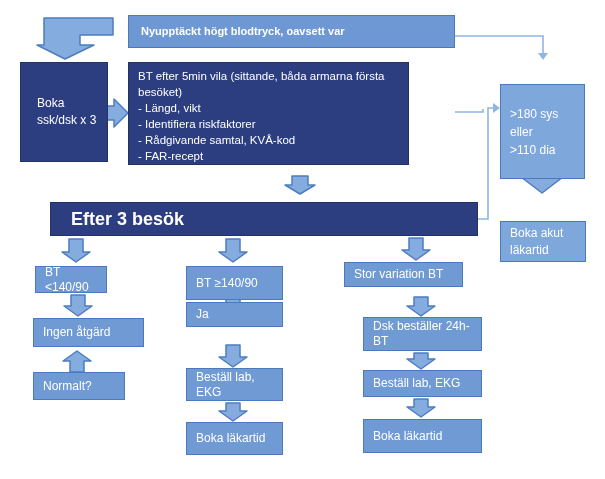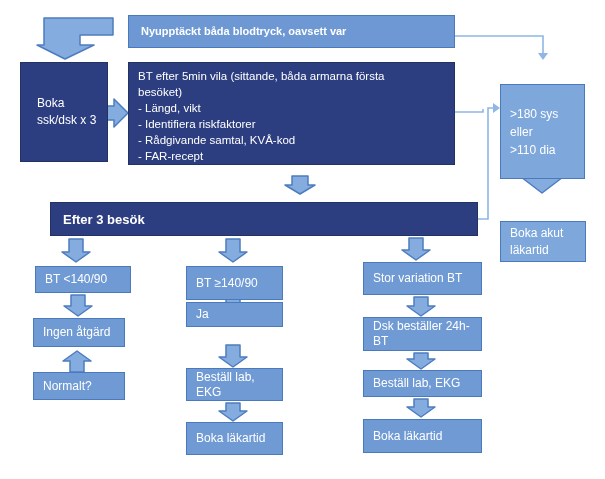--- a/index.html
+++ b/index.html
@@ -22,21 +22,21 @@
     position:absolute;box-sizing:border-box;color:#ffffff;
     display:flex;align-items:center;white-space:pre-line;
     font-size:12px;line-height:15px;padding:3px 9px;
   }
   .blue{background:var(--box);border:1.5px solid var(--box-border);}
   .lightblue{background:var(--light);border:1.5px solid var(--box-border);margin-top:24px;}
   .headerbox{background:var(--header);border:1.5px solid var(--box-border);font-weight:bold;font-size:11px;padding-left:12px;}
   .dark{background:var(--dark);border:1px solid var(--dark-border);}
   .bold{font-weight:bold;}
   .btvisit{font-size:11.5px;line-height:16px;padding:5px 9px;align-items:flex-start;}
-  .bar{font-size:13px;padding-left:12px;}
+  .bar{font-size:18px;padding-left:20px;}
   .tall{line-height:17px;}
   svg.overlay{position:absolute;left:0;top:0;}
   .blockarrow{fill:var(--arrow);stroke:var(--arrow-border);stroke-width:1.5;stroke-linejoin:round;}
   .conn{fill:none;stroke:var(--line);stroke-width:1.6;}
   .connhead{fill:var(--line);stroke:none;}
 </style>
 </head>
 <body>
 
 <div class="stage">
@@ -66,50 +66,50 @@
 
     <polygon class="blockarrow" points="226,294 240,294 240,307 247,307 233,317 219,307 226,307"></polygon>
     <polygon class="blockarrow" points="226,345 240,345 240,357 247,357 233,367 219,357 226,357"></polygon>
     <polygon class="blockarrow" points="226,403 240,403 240,411 247,411 233,421 219,411 226,411"></polygon>
 
     <polygon class="blockarrow" points="414,297 428,297 428,306 435,306 421,316 407,306 414,306"></polygon>
     <polygon class="blockarrow" points="414,353 428,353 428,359 435,359 421,369 407,359 414,359"></polygon>
     <polygon class="blockarrow" points="414,399 428,399 428,407 435,407 421,417 407,407 414,407"></polygon>
   </svg>
 
-  <div class="node headerbox" style="left:128px;top:15px;width:327px;height:33px">Nyupptäckt båda blodtryck, oavsett var</div>
+  <div class="node headerbox" style="left:128px;top:15px;width:327px;height:33px">Nyupptäckt högt blodtryck, oavsett var</div>
 
   <div class="node dark tall" style="left:20px;top:62px;width:88px;height:100px;padding-left:16px">Boka
 ssk/dsk x 3</div>
 
-  <div class="node dark btvisit" style="left:128px;top:62px;width:327px;height:103px">BT efter 5min vila (sittande, båda armarna första
+  <div class="node dark btvisit" style="left:128px;top:62px;width:281px;height:103px">BT efter 5min vila (sittande, båda armarna första
 besöket)
 - Längd, vikt
 - Identifiera riskfaktorer
 - Rådgivande samtal, KVÅ-kod
 - FAR-recept</div>
 
   <div class="node lightblue tall" style="left:500px;top:60px;width:85px;height:95px;line-height:18px">&gt;180 sys
 eller
 &gt;110 dia</div>
 
   <div class="node lightblue tall" style="left:500px;top:197px;width:86px;height:41px">Boka akut
 läkartid</div>
 
   <div class="node dark bold bar" style="left:50px;top:202px;width:428px;height:34px">Efter 3 besök</div>
 
-  <div class="node blue" style="left:35px;top:266px;width:96px;height:27px">BT &lt;140/90</div>
-  <div class="node blue" style="left:33px;top:318px;width:92px;height:29px">Ingen åtgärd</div>
+  <div class="node blue" style="left:35px;top:266px;width:72px;height:27px">BT &lt;140/90</div>
+  <div class="node blue" style="left:33px;top:318px;width:111px;height:29px">Ingen åtgärd</div>
   <div class="node blue" style="left:33px;top:372px;width:92px;height:28px">Normalt?</div>
 
   <div class="node blue" style="left:186px;top:266px;width:97px;height:34px">BT  ≥140/90</div>
   <div class="node blue" style="left:186px;top:302px;width:97px;height:25px">Ja</div>
   <div class="node blue" style="left:186px;top:368px;width:97px;height:33px">Beställ lab,
 EKG</div>
   <div class="node blue" style="left:186px;top:422px;width:97px;height:33px">Boka läkartid</div>
 
-  <div class="node blue" style="left:363px;top:262px;width:119px;height:33px">Stor variation  BT</div>
+  <div class="node blue" style="left:344px;top:262px;width:119px;height:25px">Stor variation  BT</div>
   <div class="node blue" style="left:363px;top:317px;width:119px;height:34px">Dsk beställer 24h-
 BT</div>
   <div class="node blue" style="left:363px;top:370px;width:119px;height:27px">Beställ lab, EKG</div>
   <div class="node blue" style="left:363px;top:419px;width:119px;height:34px">Boka läkartid</div>
 
 </div>
 
 </body></html>

